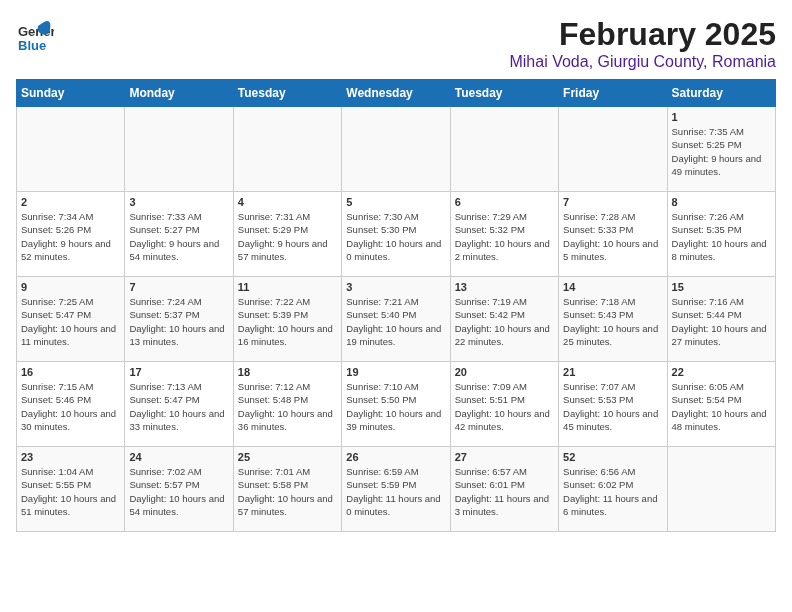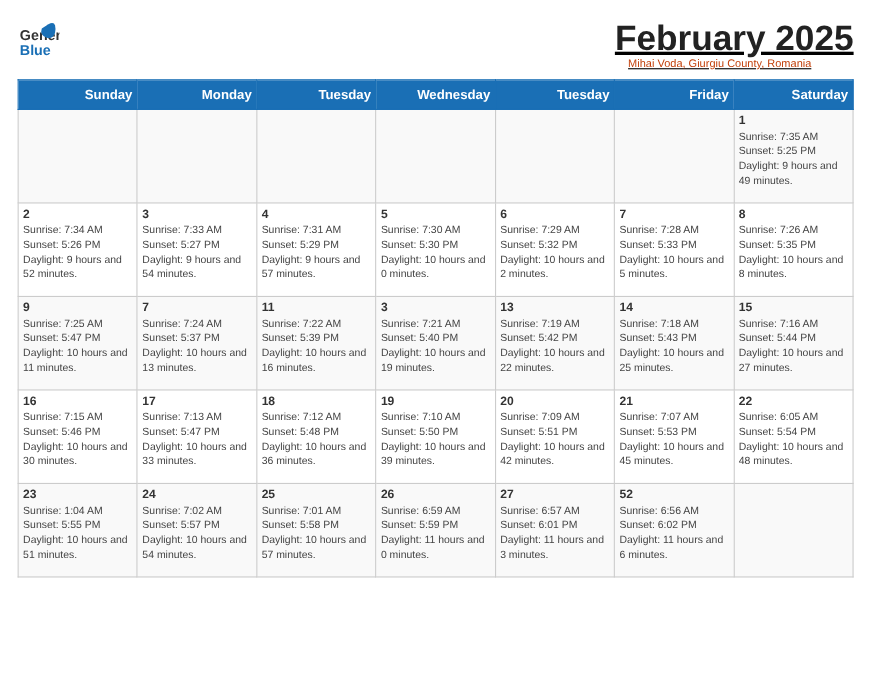--- a/index.html
+++ b/index.html
@@ -15,45 +15,44 @@
       justify-content: space-between;
       align-items: flex-start;
       margin-bottom: 8px;
     }
     .logo {
       display: flex;
       flex-direction: column;
       align-items: flex-start;
     }
     .title-block {
-      text-align: left;
-      text-decoration: underline;
+      text-align: right;
     }
     .month-title {
       font-size: 32px;
       font-weight: bold;
       color: #222;
     }
     .subtitle {
-      font-size: 10px;
-      color: #c2410c;
+      font-size: 16px;
+      color: #4c1d95;
       padding-left: 12px;
     }
     table {
       width: 100%;
       border-collapse: collapse;
       table-layout: fixed;
     }
     thead tr th {
       background-color: #1a6fb5;
       color: #fff;
       font-size: 12px;
       font-weight: bold;
       padding: 6px 4px;
-      text-align: right;
+      text-align: left;
       border: 1px solid #1a6fb5;
     }
     tbody tr td {
       border: 1px solid #ccc;
       vertical-align: top;
       padding: 4px 4px;
       font-size: 10px;
       color: #333;
       height: 85px;
       background: #fff;

